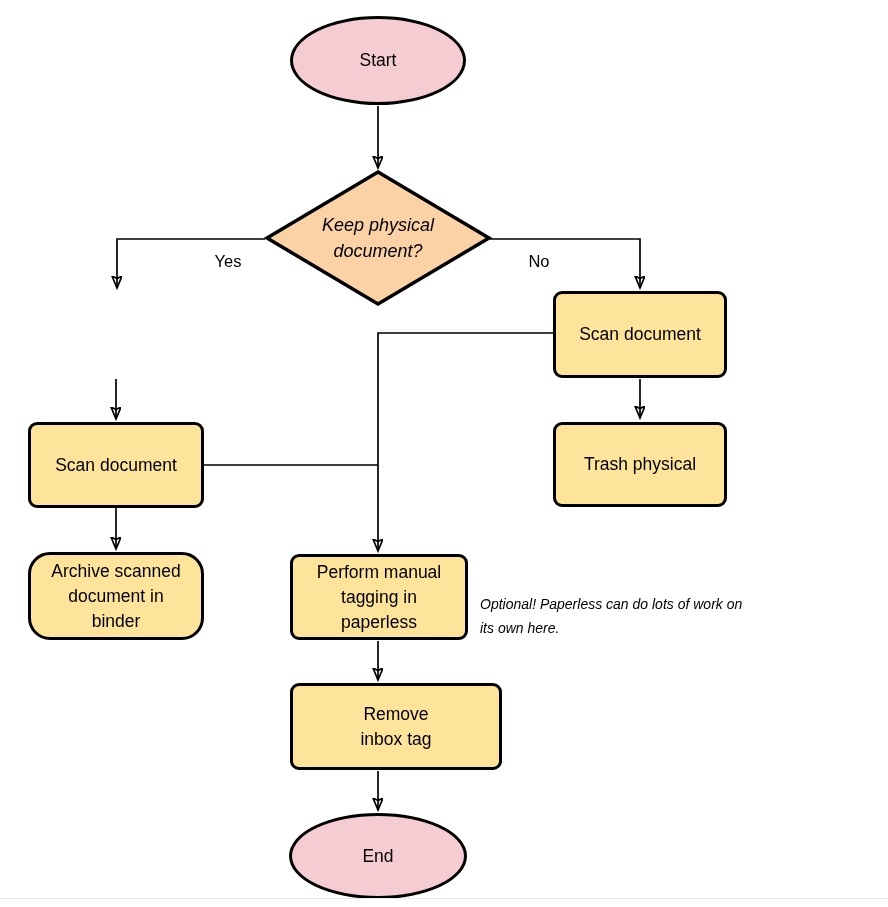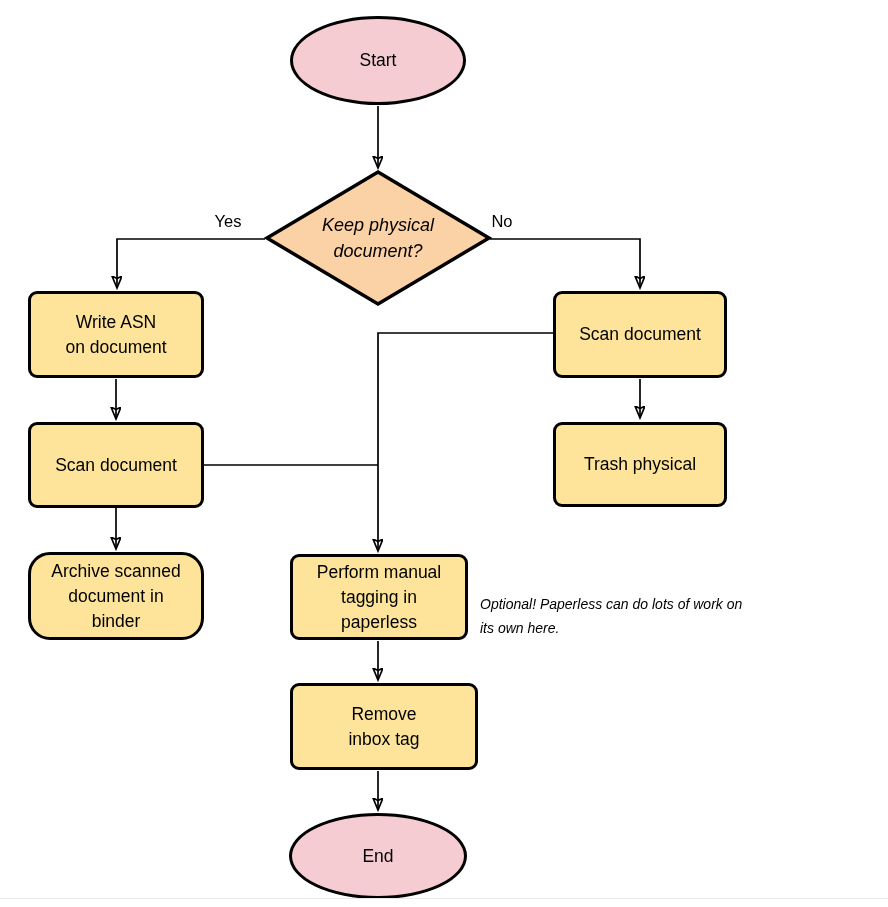--- a/index.html
+++ b/index.html
@@ -72,20 +72,21 @@
     white-space:pre-line;
     color:var(--text);
     font-style:italic;
   }
   .edge-label{
     position:absolute;
     width:48px;
     text-align:center;
     font-size:16.5px;
     color:var(--text);
+    margin-top:40px;
   }
   .annotation{
     position:absolute;
     left:480px;
     top:592px;
     width:404px;
     font-size:14px;
     font-style:italic;
     line-height:24px;
     white-space:pre-line;
@@ -125,36 +126,34 @@
 
   <div class="diamond-wrap">
     <svg width="232" height="140" viewBox="0 0 232 140">
       <polygon points="116,4 227,70 116,136 5,70" fill="var(--decision-fill)" stroke="var(--outline)" stroke-width="3.5"></polygon>
     </svg>
     <div class="diamond-label">Keep physical
 document?</div>
   </div>
 
   <div class="edge-label" style="left:204px;top:212px;">Yes</div>
-  <div class="edge-label" style="left:478px;top:212px;">No</div>
+  <div class="edge-label" style="left:515px;top:212px;">No</div>
 
-  <div class="node process" style="left:28px;top:291px;width:176px;height:87px;">Write ASN
-on document</div>
   <div class="node process" style="left:28px;top:422px;width:176px;height:86px;">Scan document</div>
   <div class="node process" style="left:28px;top:552px;width:176px;height:88px;border-radius:22px;">Archive scanned
 document in
 binder</div>
 
   <div class="node process" style="left:553px;top:291px;width:174px;height:87px;">Scan document</div>
   <div class="node process" style="left:553px;top:422px;width:174px;height:85px;">Trash physical</div>
 
   <div class="node process" style="left:290px;top:554px;width:178px;height:86px;">Perform manual
 tagging in
 paperless</div>
-  <div class="node process" style="left:290px;top:683px;width:188px;height:87px;">Remove
+  <div class="node process" style="left:290px;top:683px;width:212px;height:87px;">Remove
 inbox tag</div>
 
   <div class="node terminal" style="left:289px;top:813px;width:178px;height:86px;text-align:right;">End</div>
 
   <div class="annotation">Optional! Paperless can do lots of work on
 its own here.</div>
 
   <div class="bottom-divider"></div>
 </div>
 

